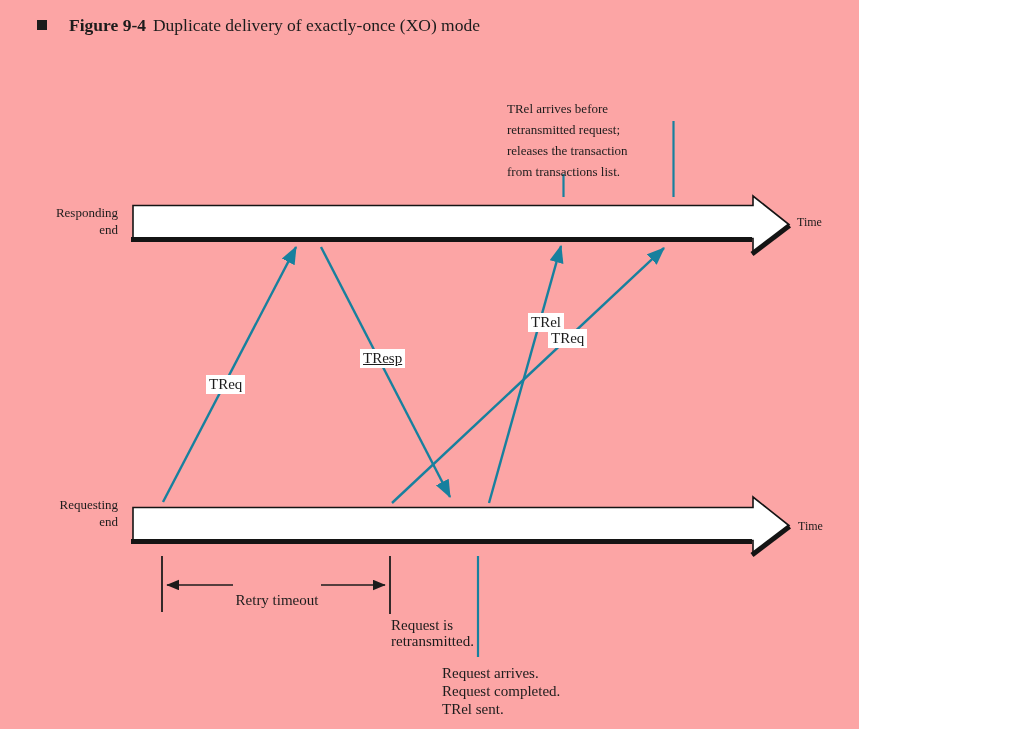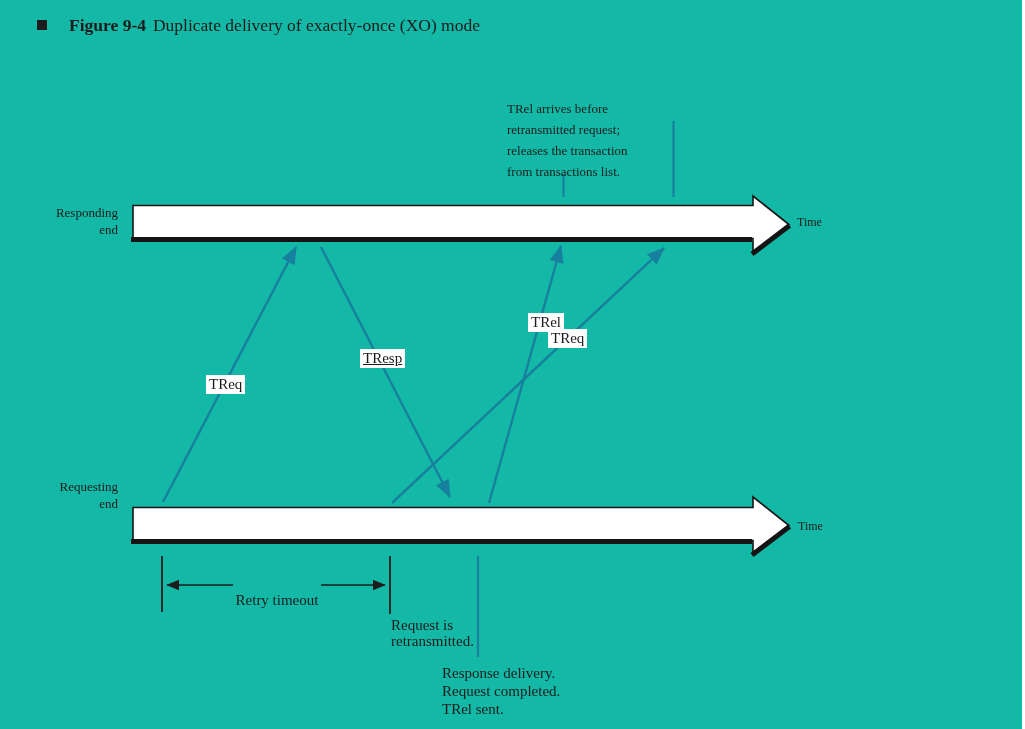--- a/index.html
+++ b/index.html
@@ -2,22 +2,22 @@
 <html style="--accent: #17809e; --ink: #1c1c1c;"><head>
 <meta charset="utf-8">
 <style>
   :root{
     --accent:#17809e;
     --ink:#1c1c1c;
   }
   html,body{margin:0;padding:0;background:#ffffff;}
   #page{
     position:relative;
-    width:1022px;height:729px;
-    background:#14b8a6;
+    width:859px;height:729px;
+    background:#fca5a5;
     font-family:"Liberation Serif", serif;
     color:var(--ink);
     overflow:hidden;
   }
   #diagram-svg{position:absolute;left:0;top:0;}
   .lbl{
     position:absolute;
     white-space:pre-line;
     color:var(--ink);
   }
@@ -93,34 +93,34 @@
     <line class="pointer" x1="478" y1="556" x2="478" y2="657"></line>
 
     <line class="tick" x1="162" y1="556" x2="162" y2="612"></line>
     <line class="tick" x1="390" y1="556" x2="390" y2="614"></line>
     <line class="span-arrow" x1="233" y1="585" x2="167" y2="585" marker-end="url(#ah-ink)"></line>
     <line class="span-arrow" x1="321" y1="585" x2="385" y2="585" marker-end="url(#ah-ink)"></line>
   </svg>
 
   <div class="lbl end-label" style="left:20px;top:205px;">Responding
 end</div>
-  <div class="lbl end-label" style="left:20px;top:479px;text-align:right;">Requesting
+  <div class="lbl end-label" style="left:20px;top:497px;text-align:right;">Requesting
 end</div>
   <div class="lbl time-label" style="left:797px;top:215px;">Time</div>
   <div class="lbl time-label" style="left:798px;top:519px;">Time</div>
 
   <div class="lbl msg-label" style="left:206px;top:375px;">TReq</div>
   <div class="lbl msg-label" style="left:360px;top:349px;text-decoration:underline;">TResp</div>
   <div class="lbl msg-label" style="left:528px;top:284px;margin-top:29px;">TRel</div>
   <div class="lbl msg-label" style="left:548px;top:329px;">TReq</div>
 
   <div class="lbl ann-a" style="left:507px;top:98px;">TRel arrives before
 retransmitted request;
 releases the transaction
 from transactions list.</div>
   <div class="lbl retry-label" style="left:231px;top:592px;">Retry timeout</div>
   <div class="lbl body-text" style="left:391px;top:617px;line-height:16px;">Request is
 retransmitted.</div>
-  <div class="lbl body-text" style="left:442px;top:664px;line-height:18px;">Response delivery.
+  <div class="lbl body-text" style="left:442px;top:664px;line-height:18px;">Request arrives.
 Request completed.
 TRel sent.</div>
 
 </div>
 
 </body></html>

